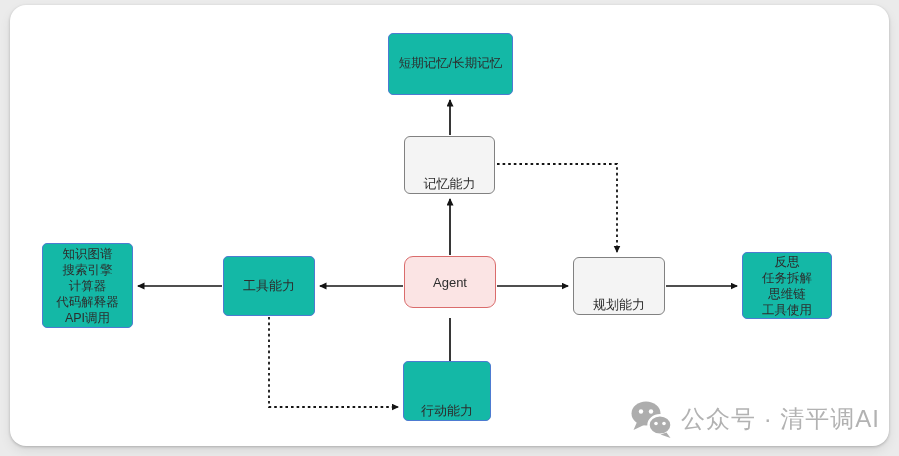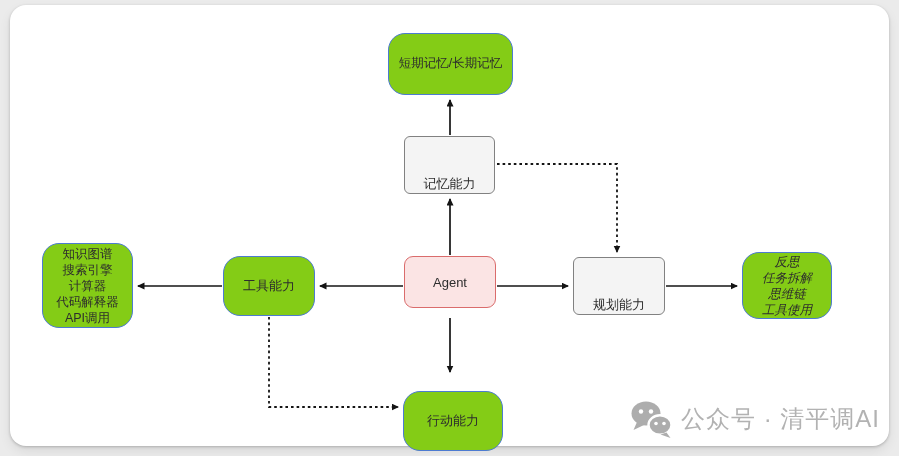--- a/index.html
+++ b/index.html
@@ -18,41 +18,41 @@
   }
   svg.edges{position:absolute;left:0;top:0;width:899px;height:456px;pointer-events:none;}
   .node{
     position:absolute;box-sizing:border-box;
     display:flex;flex-direction:column;align-items:center;justify-content:center;
     color:#2d2d2d;text-align:center;
     background:#fff;
   }
   .node .lbl{font-size:13px;}
   .node.blue{
-    border:1.6px solid #4d7bd1;background:#84cc16;border-radius:17px;
+    border:1.6px solid #4d7bd1;background:#14b8a6;border-radius:5px;
   }
   .node.gray{
     border:1.6px solid #818181;background:#f4f4f4;border-radius:6px;justify-content:flex-end;
   }
   .node.red{
     border:1.6px solid #da6c6c;background:#fbe4e4;border-radius:9px;
   }
   .node.detail{font-size:12.5px;line-height:1.3;}
   .node.detail .line{font-size:12.5px;}
   #memory-detail{left:388px;top:33px;width:125px;height:62px;}
   #memory-detail .line{line-height:1.55;}
   #memory{left:404px;top:136px;width:91px;height:58px;}
   #agent{left:404px;top:256px;width:92px;height:52px;}
   #tools{left:223px;top:256px;width:92px;height:60px;}
   #tools-detail{left:42px;top:243px;width:91px;height:85px;}
   #tools-detail .line{line-height:1.28;}
   #planning{left:573px;top:257px;width:92px;height:58px;}
-  #planning-detail{left:742px;top:252px;width:90px;height:67px;font-style:italic;}
+  #planning-detail{left:742px;top:252px;width:90px;height:67px;}
   #planning-detail .line{line-height:1.28;}
-  #action{left:403px;top:391px;width:100px;height:60px;}
+  #action{left:403px;top:361px;width:88px;height:60px;justify-content:flex-end;}
   .watermark{
     position:absolute;left:630px;top:398px;height:42px;
     display:flex;align-items:center;gap:9px;
     color:#b2b2b2;font-size:24px;letter-spacing:1px;white-space:nowrap;
   }
   .watermark svg{display:block;}
 </style>
 </head>
 <body>
 

